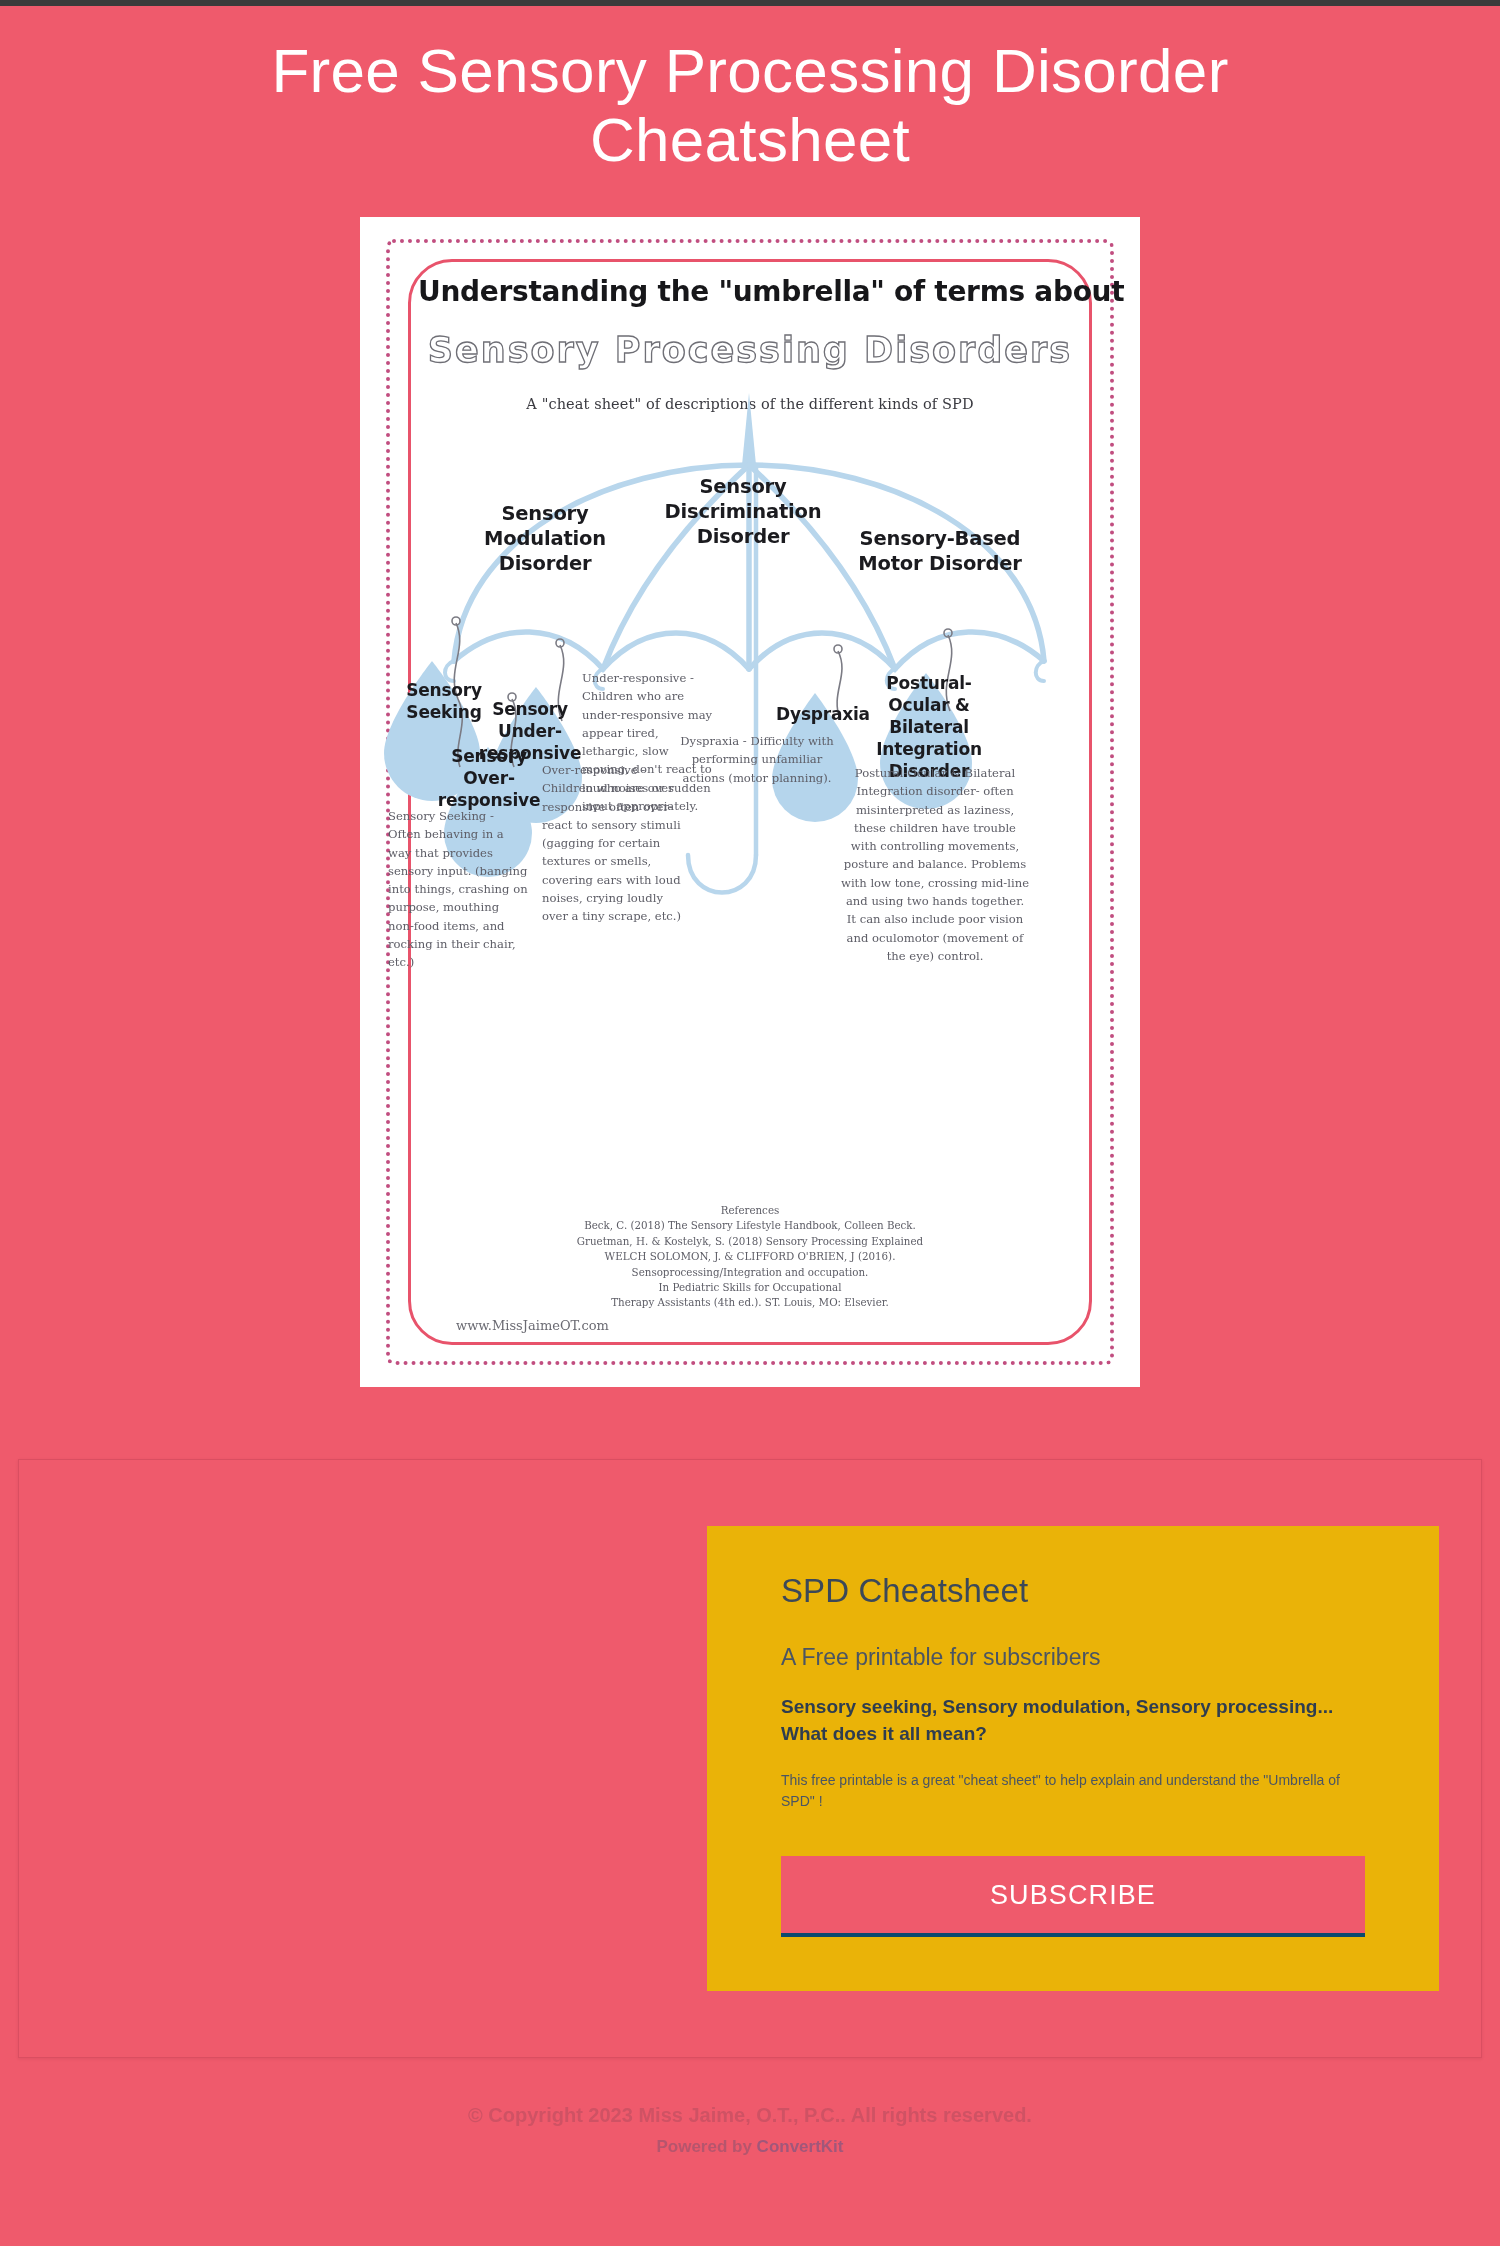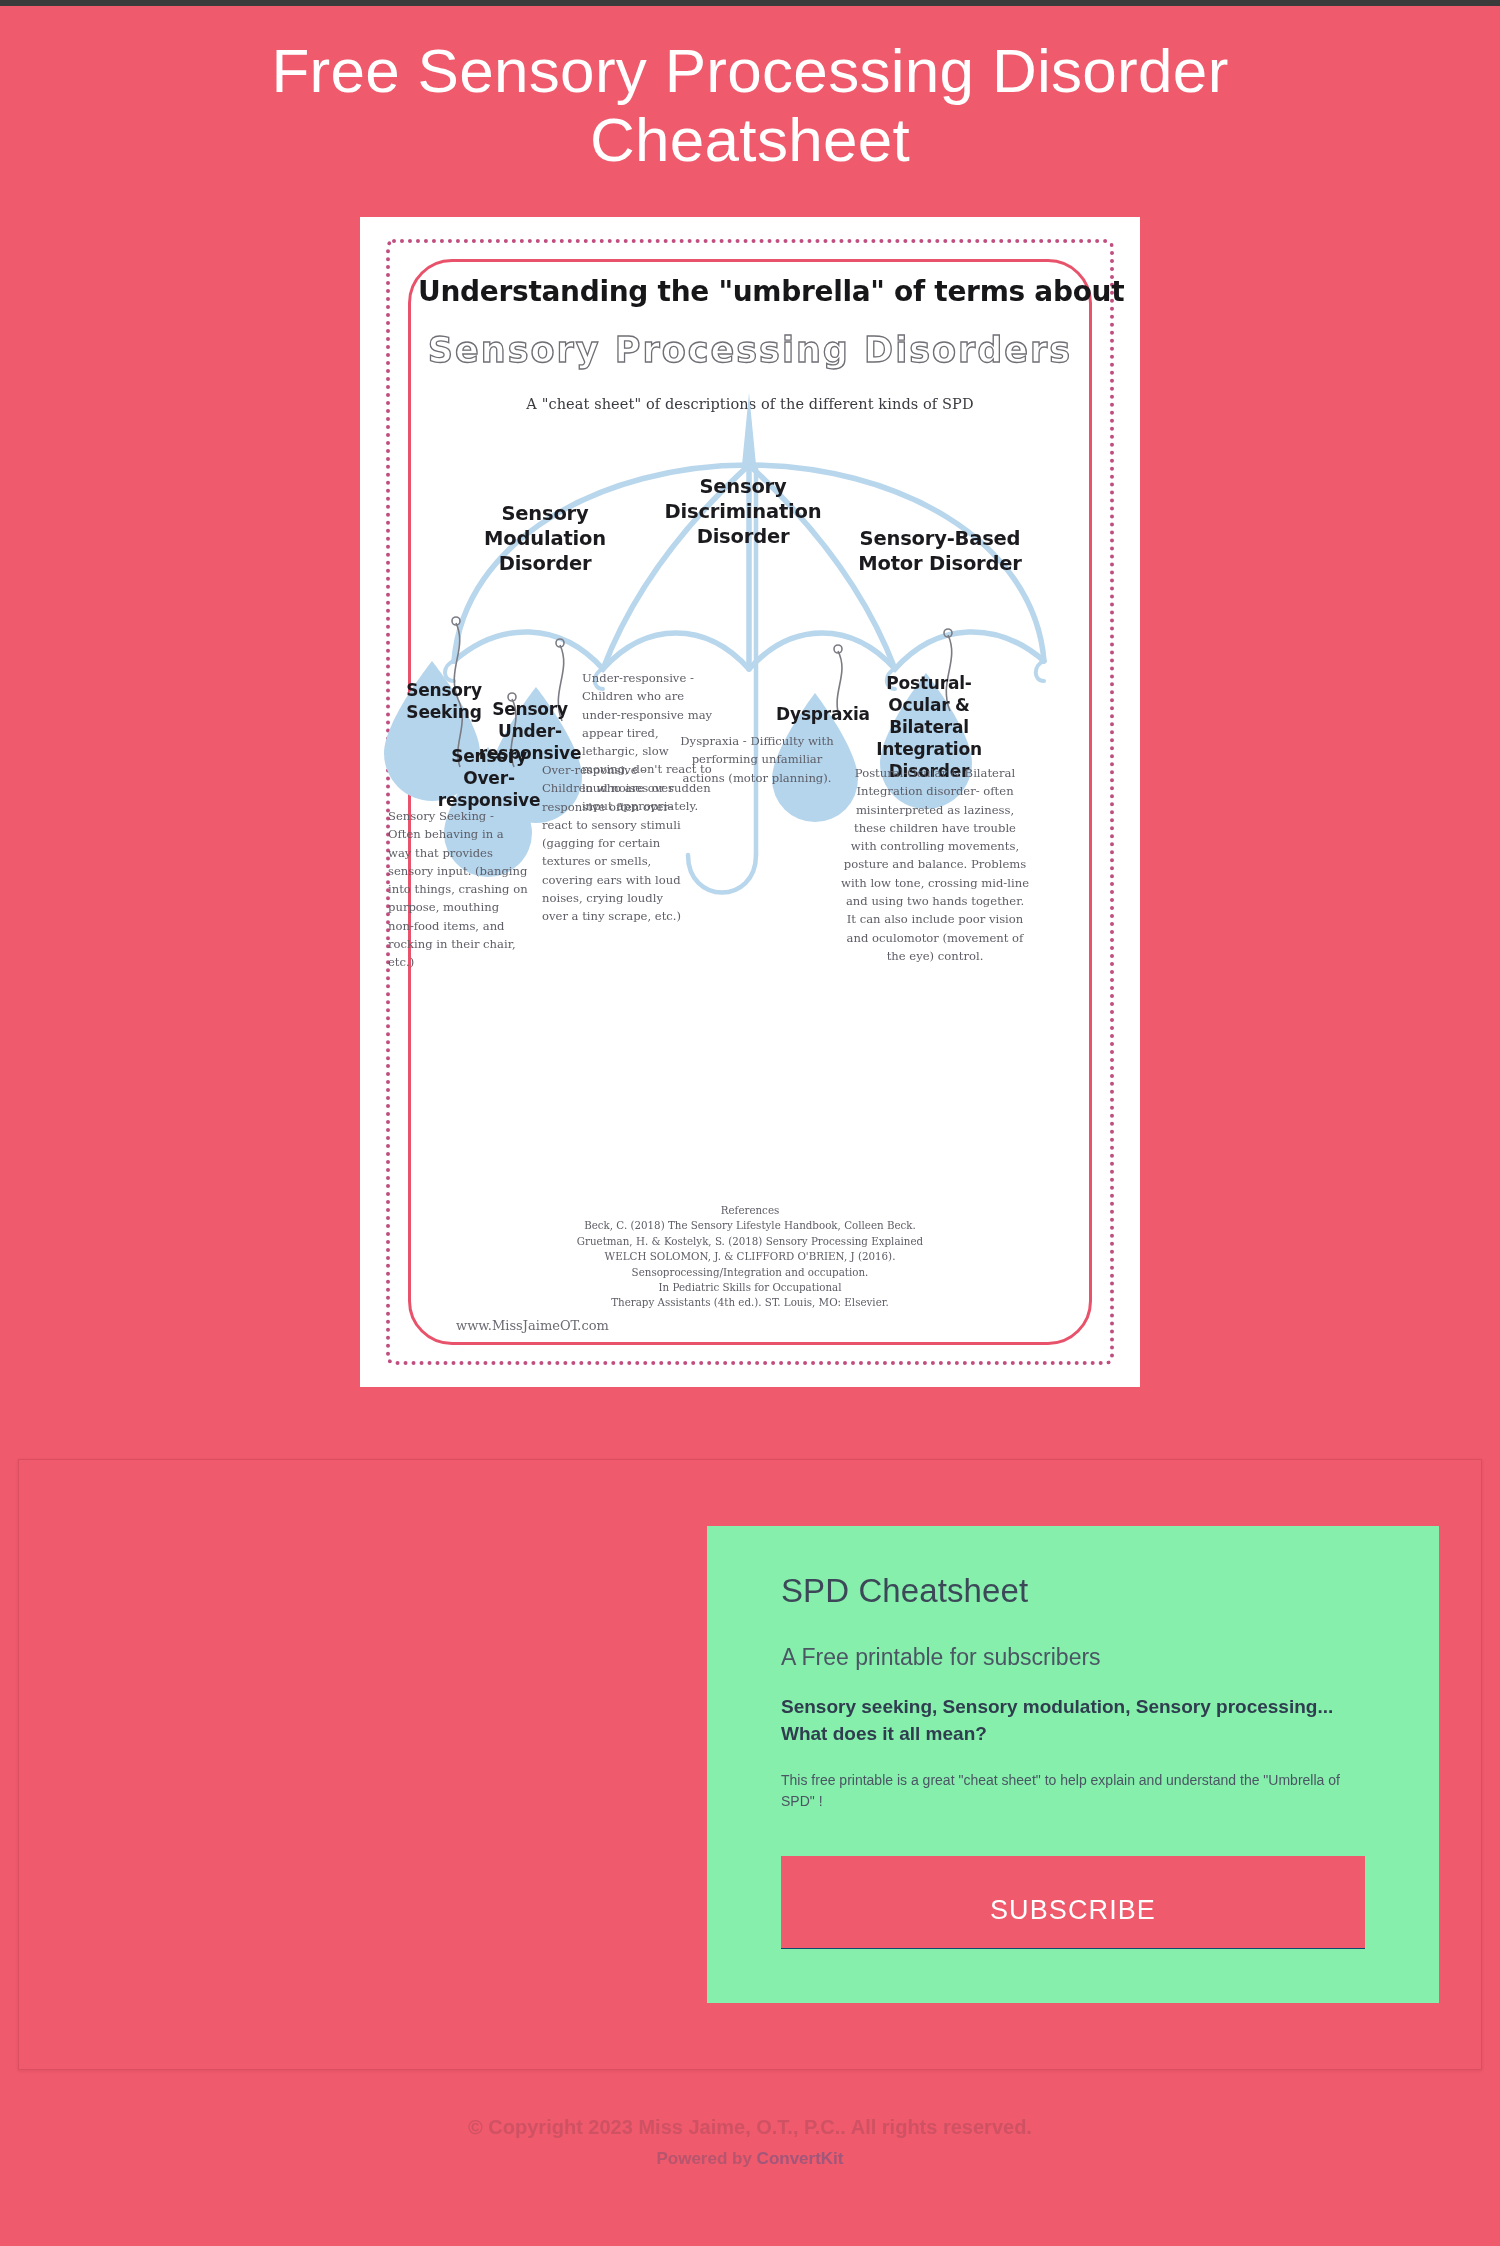--- a/index.html
+++ b/index.html
@@ -177,21 +177,21 @@
   .form-section {
     margin: 72px 18px 0 18px;
     border: 1px solid rgba(120,30,50,.18);
     box-shadow: 0 1px 3px rgba(90,20,35,.10);
     box-sizing: border-box;
     padding: 66px 42px 66px 42px;
     display: flex;
     justify-content: flex-end;
   }
   .form-card {
-    background: #86efac;
+    background: #eab308;
     width: 732px;
     box-sizing: border-box;
     padding: 46px 74px 54px 74px;
   }
   .card-title {
     font-size: 33px;
     color: #3c4858;
     font-weight: 400;
     margin: 0 0 34px 0;
     letter-spacing: .1px;
@@ -214,22 +214,22 @@
     color: #4b5563;
     line-height: 1.5;
     margin: 0 0 44px 0;
   }
   .subscribe-btn {
     display: block;
     width: 100%;
     background: #ef5a6c;
     color: #ffffff;
     border: none;
-    border-bottom: 1px solid #0c4a6e;
-    padding: 39px 0 22px 0;
+    border-bottom: 4px solid #0c4a6e;
+    padding: 24px 0 22px 0;
     font-family: "Liberation Sans", sans-serif;
     font-size: 27px;
     letter-spacing: 1.1px;
     cursor: pointer;
     text-align: center;
   }
   
   .footer {
     text-align: center;
     padding: 46px 0 40px 0;

